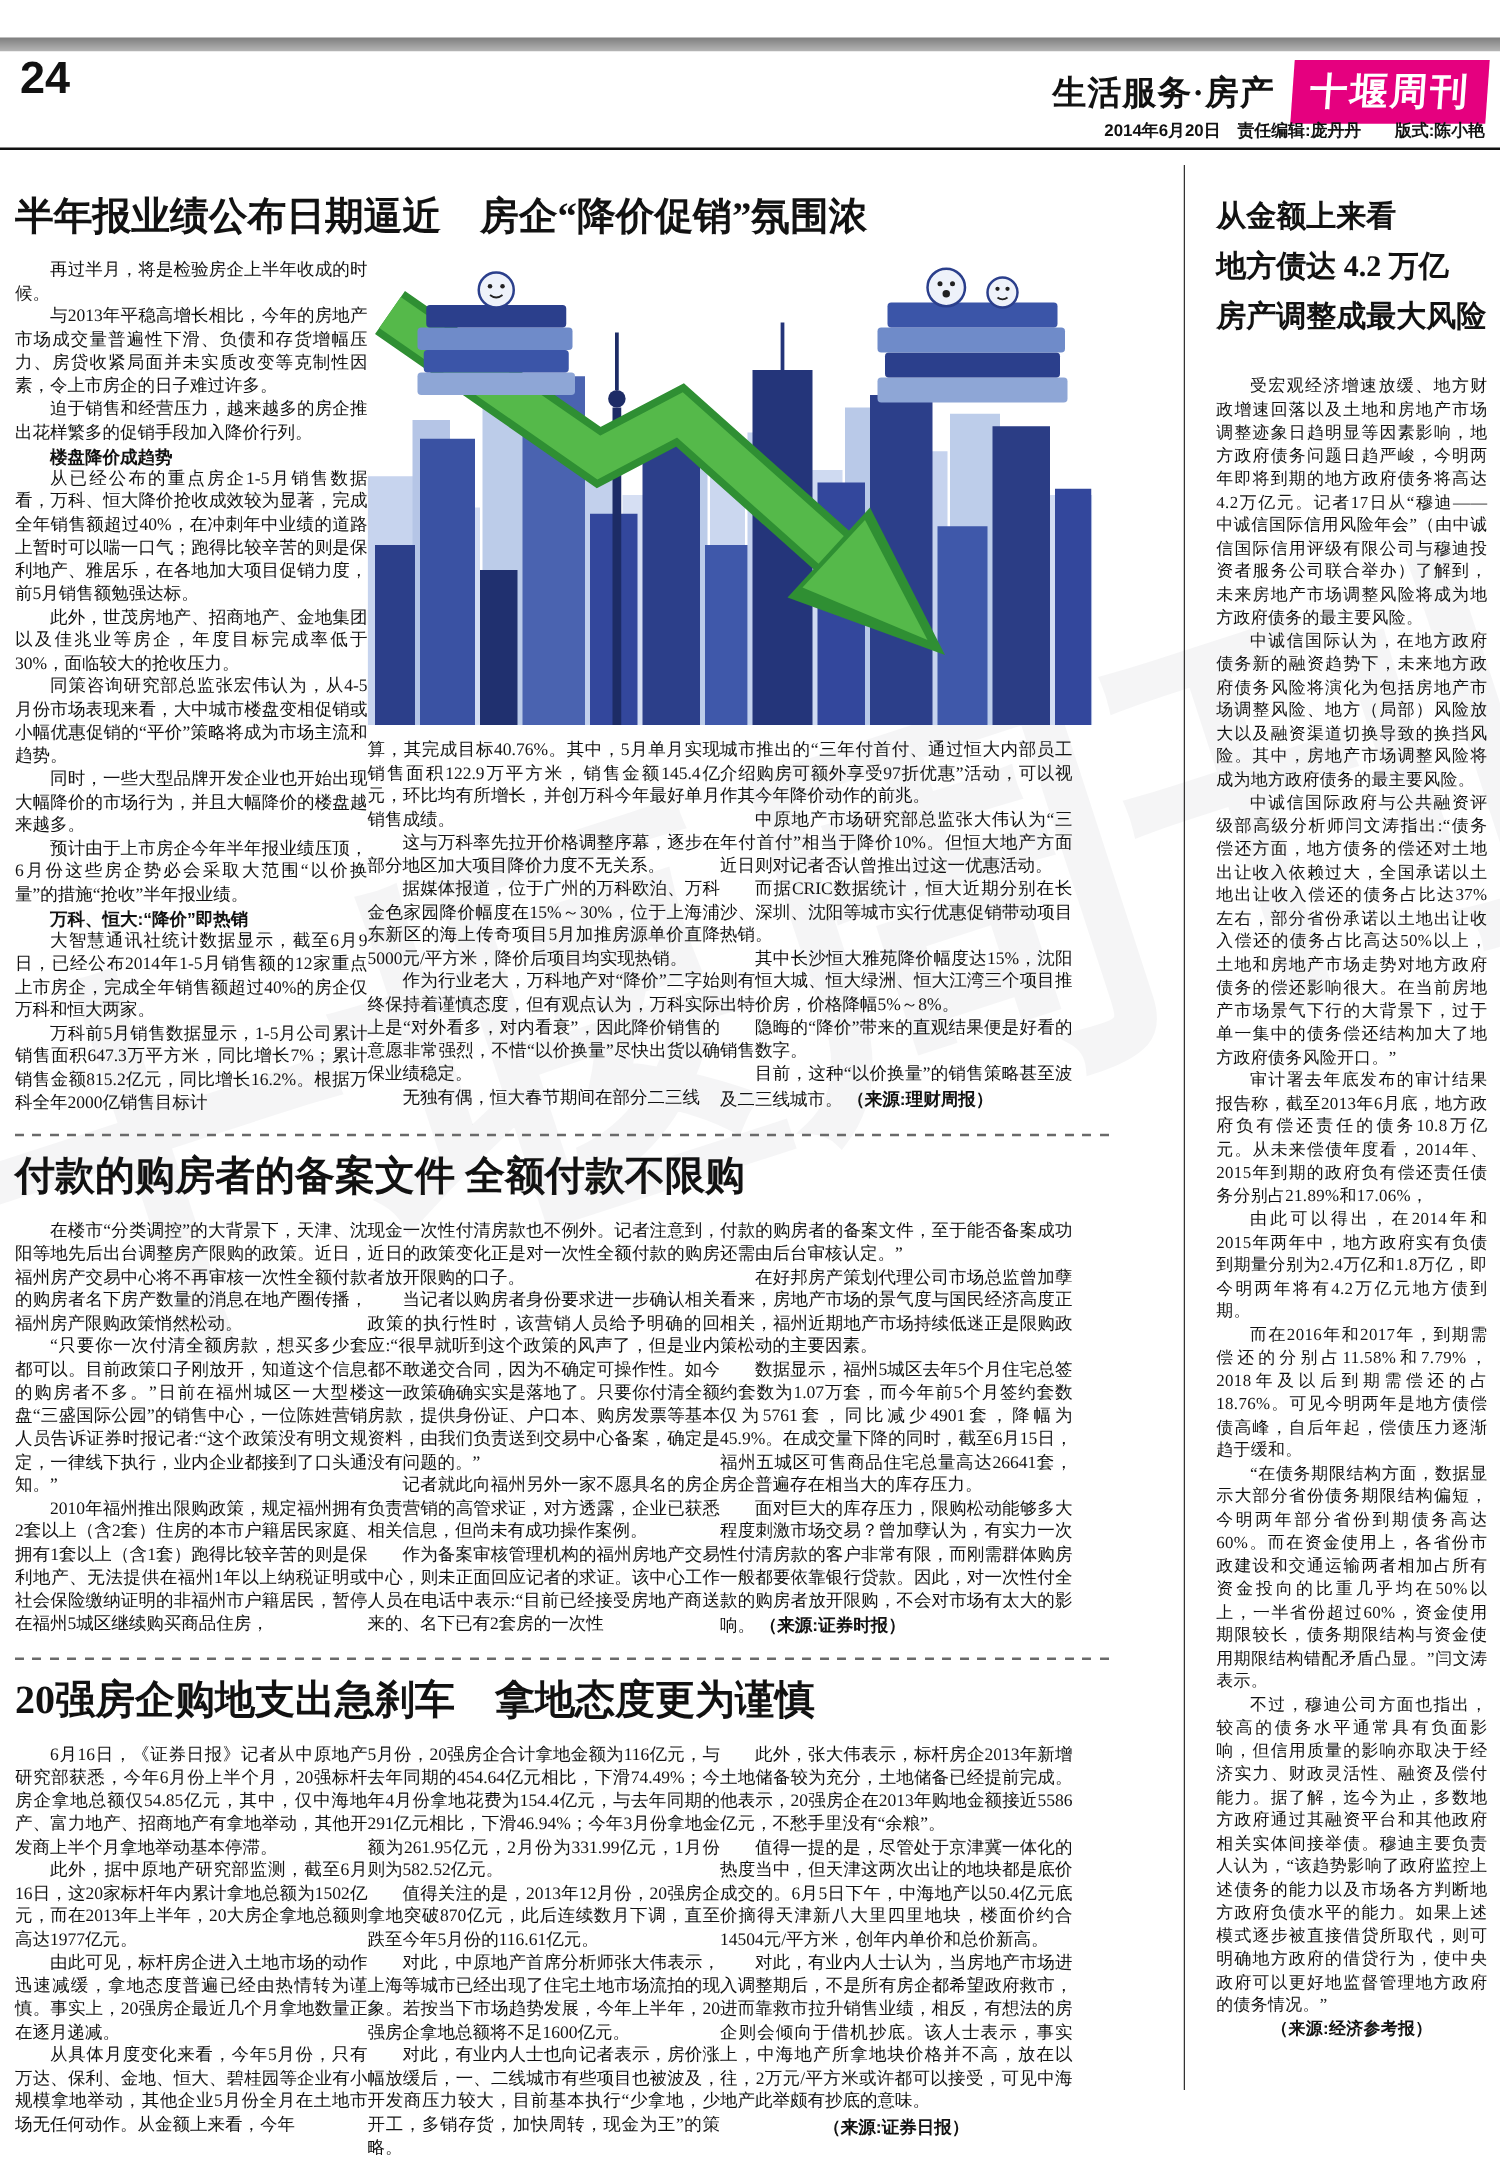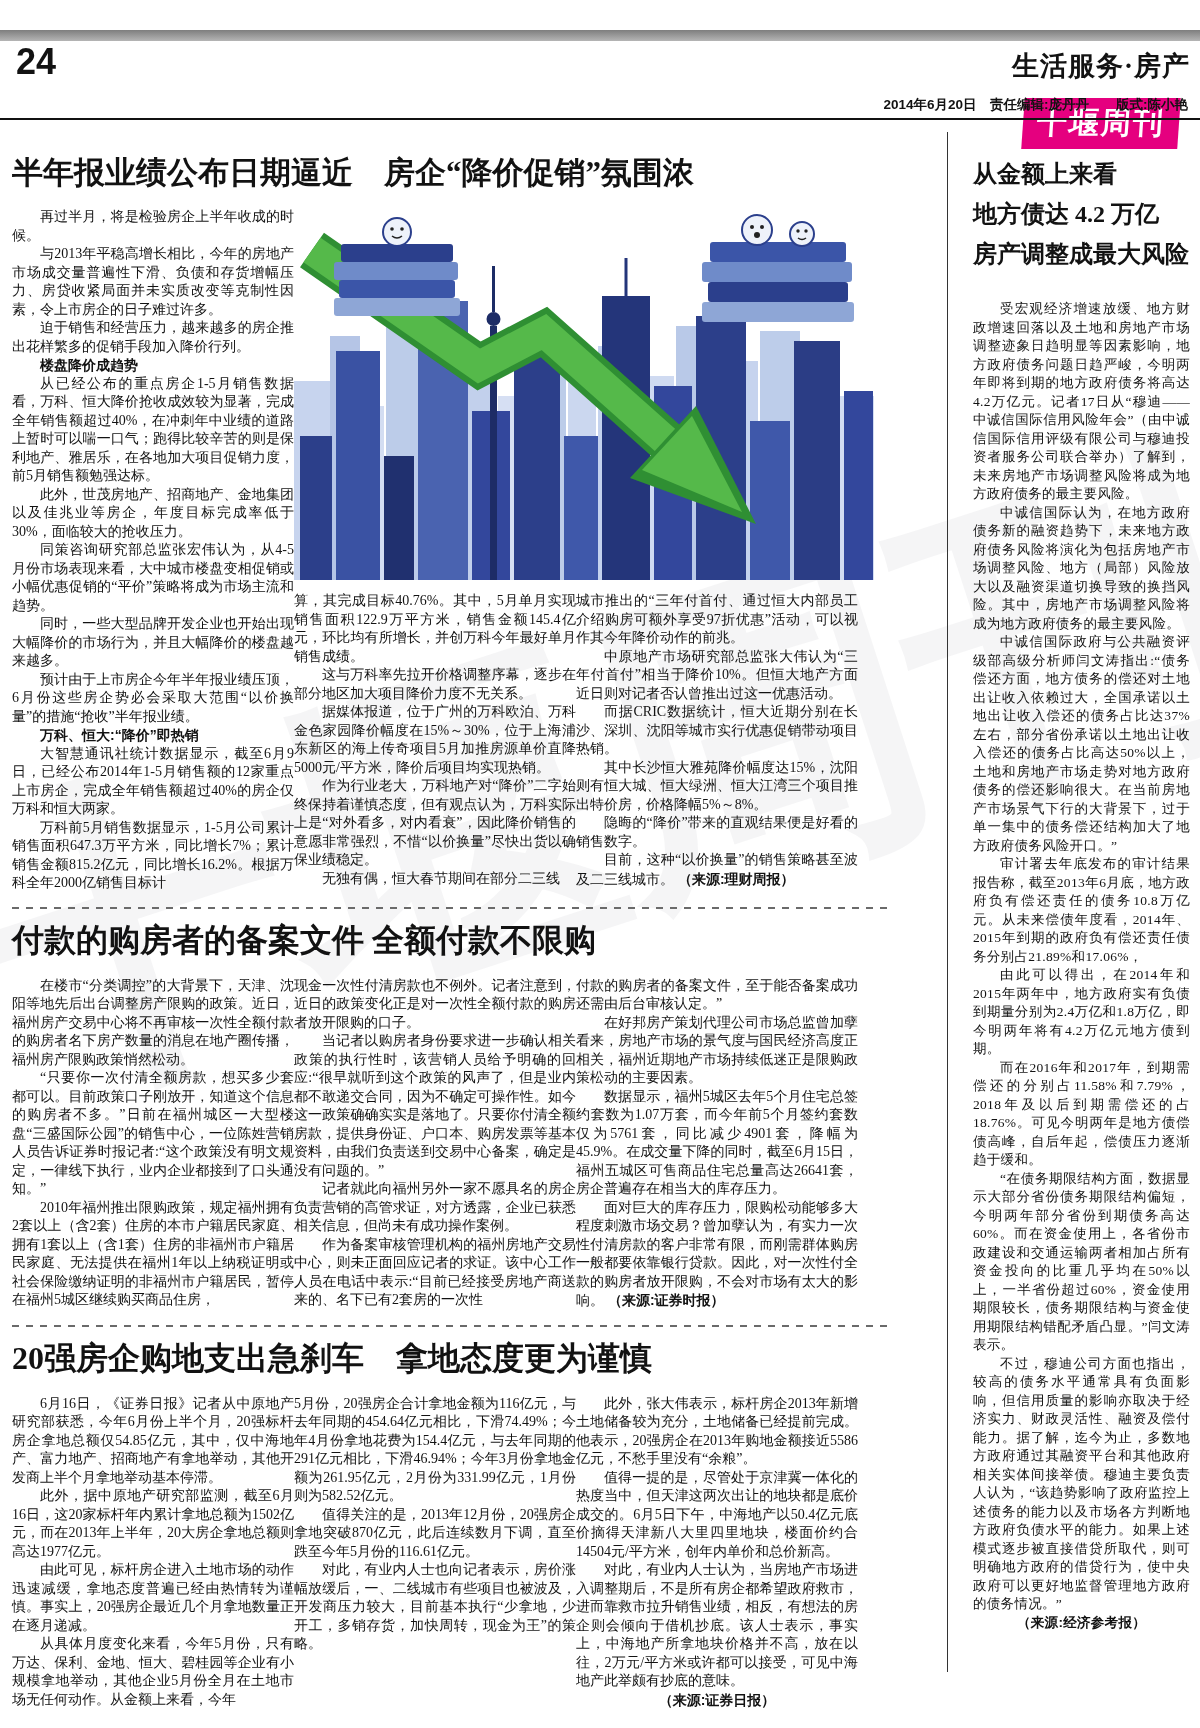--- a/index.html
+++ b/index.html
@@ -6,21 +6,21 @@
   body{
     width:1200px;height:1728px;overflow:hidden;position:relative;
     background:#ffffff;color:#121212;
     font-family:"Liberation Serif","DejaVu Serif",serif;
   }
   
   .topband{position:absolute;top:30px;left:0;width:1200px;height:11px;
     background:linear-gradient(#7e7e7e,#b5b5b5);}
   .pagenum{position:absolute;top:44px;left:16px;font-family:"Liberation Sans",sans-serif;
     font-weight:bold;font-size:36px;line-height:1;}
-  .header-right{position:absolute;top:48px;right:10px;display:flex;align-items:center;gap:14px;flex-direction:column;}
+  .header-right{position:absolute;top:48px;right:10px;display:flex;align-items:center;gap:14px;}
   .section-label{font-weight:900;font-size:27px;letter-spacing:1px;}
   .masthead{color:#fff;font-weight:900;font-size:30px;letter-spacing:2px;
     padding:5px 14px;transform:skewX(-4deg);}
   .dateline{position:absolute;top:96px;right:12px;font-family:"Liberation Sans",sans-serif;
     font-weight:bold;font-size:13.5px;}
   .headrule{position:absolute;top:118px;left:0;width:1200px;height:2px;background:#111;}
   
   .main{position:absolute;left:12px;top:144px;width:878px;}
   .vdivider{position:absolute;left:947px;top:132px;width:1px;height:1540px;background:#333;}
   .sidebar{position:absolute;left:973px;top:140px;width:217px;}
@@ -174,21 +174,21 @@
   </section>
 
   <hr class="dash">
 
   <section>
     <h1 class="headline h2size">付款的购房者的备案文件 全额付款不限购</h1>
     <div class="cols">
       <div class="col">
           <p class="para body">在楼市“分类调控”的大背景下，天津、沈阳等地先后出台调整房产限购的政策。近日，福州房产交易中心将不再审核一次性全额付款的购房者名下房产数量的消息在地产圈传播，福州房产限购政策悄然松动。</p>
           <p class="para body">“只要你一次付清全额房款，想买多少套都可以。目前政策口子刚放开，知道这个信息的购房者不多。”日前在福州城区一大型楼盘“三盛国际公园”的销售中心，一位陈姓营销人员告诉证券时报记者:“这个政策没有明文规定，一律线下执行，业内企业都接到了口头通知。”</p>
-          <p class="para body">2010年福州推出限购政策，规定福州拥有2套以上（含2套）住房的本市户籍居民家庭、拥有1套以上（含1套）住房的非福州市户籍居民家庭、无法提供在福州1年以上纳税证明或社会保险缴纳证明的非福州市户籍居民，暂停在福州5城区继续购买商品住房，</p>
+          <p class="para body">2010年福州推出限购政策，规定福州拥有2套以上（含2套）住房的本市户籍居民家庭、拥有1套以上（含1套）跑得比较辛苦的则是保利地产、无法提供在福州1年以上纳税证明或社会保险缴纳证明的非福州市户籍居民，暂停在福州5城区继续购买商品住房，</p>
         </div>
       <div class="col">
           <p class="para cont">现金一次性付清房款也不例外。记者注意到，近日的政策变化正是对一次性全额付款的购房者放开限购的口子。</p>
           <p class="para body">当记者以购房者身份要求进一步确认相关政策的执行性时，该营销人员给予明确的回应:“很早就听到这个政策的风声了，但是业内都不敢递交合同，因为不确定可操作性。如今这一政策确确实实是落地了。只要你付清全额房款，提供身份证、户口本、购房发票等基本资料，由我们负责送到交易中心备案，确定是没有问题的。”</p>
           <p class="para body">记者就此向福州另外一家不愿具名的房企负责营销的高管求证，对方透露，企业已获悉相关信息，但尚未有成功操作案例。</p>
           <p class="para body">作为备案审核管理机构的福州房地产交易中心，则未正面回应记者的求证。该中心工作人员在电话中表示:“目前已经接受房地产商送来的、名下已有2套房的一次性</p>
         </div>
       <div class="col">
           <p class="para cont">付款的购房者的备案文件，至于能否备案成功还需由后台审核认定。”</p>
           <p class="para body">在好邦房产策划代理公司市场总监曾加孽看来，房地产市场的景气度与国民经济高度正相关，福州近期地产市场持续低迷正是限购政策松动的主要因素。</p>
@@ -205,20 +205,21 @@
     <div class="cols">
       <div class="col">
           <p class="para body">6月16日，《证券日报》记者从中原地产研究部获悉，今年6月份上半个月，20强标杆房企拿地总额仅54.85亿元，其中，仅中海地产、富力地产、招商地产有拿地举动，其他开发商上半个月拿地举动基本停滞。</p>
           <p class="para body">此外，据中原地产研究部监测，截至6月16日，这20家标杆年内累计拿地总额为1502亿元，而在2013年上半年，20大房企拿地总额则高达1977亿元。</p>
           <p class="para body">由此可见，标杆房企进入土地市场的动作迅速减缓，拿地态度普遍已经由热情转为谨慎。事实上，20强房企最近几个月拿地数量正在逐月递减。</p>
           <p class="para body">从具体月度变化来看，今年5月份，只有万达、保利、金地、恒大、碧桂园等企业有小规模拿地举动，其他企业5月份全月在土地市场无任何动作。从金额上来看，今年</p>
         </div>
       <div class="col">
           <p class="para cont">5月份，20强房企合计拿地金额为116亿元，与去年同期的454.64亿元相比，下滑74.49%；今年4月份拿地花费为154.4亿元，与去年同期的291亿元相比，下滑46.94%；今年3月份拿地金额为261.95亿元，2月份为331.99亿元，1月份则为582.52亿元。</p>
           <p class="para body">值得关注的是，2013年12月份，20强房企拿地突破870亿元，此后连续数月下调，直至跌至今年5月份的116.61亿元。</p>
+          <p class="para body">对此，中原地产首席分析师张大伟表示，上海等城市已经出现了住宅土地市场流拍的现象。若按当下市场趋势发展，今年上半年，20强房企拿地总额将不足1600亿元。</p>
           <p class="para body">对此，有业内人士也向记者表示，房价涨幅放缓后，一、二线城市有些项目也被波及，开发商压力较大，目前基本执行“少拿地，少开工，多销存货，加快周转，现金为王”的策略。</p>
         </div>
       <div class="col">
           <p class="para body">此外，张大伟表示，标杆房企2013年新增土地储备较为充分，土地储备已经提前完成。他表示，20强房企在2013年购地金额接近5586亿元，不愁手里没有“余粮”。</p>
           <p class="para body">值得一提的是，尽管处于京津冀一体化的热度当中，但天津这两次出让的地块都是底价成交的。6月5日下午，中海地产以50.4亿元底价摘得天津新八大里四里地块，楼面价约合14504元/平方米，创年内单价和总价新高。</p>
           <p class="para body">对此，有业内人士认为，当房地产市场进入调整期后，不是所有房企都希望政府救市，进而靠救市拉升销售业绩，相反，有想法的房企则会倾向于借机抄底。该人士表示，事实上，中海地产所拿地块价格并不高，放在以往，2万元/平方米或许都可以接受，可见中海地产此举颇有抄底的意味。</p>
           <p class="para source">（来源:证券日报）</p>
         </div>
     </div>
   </section>

